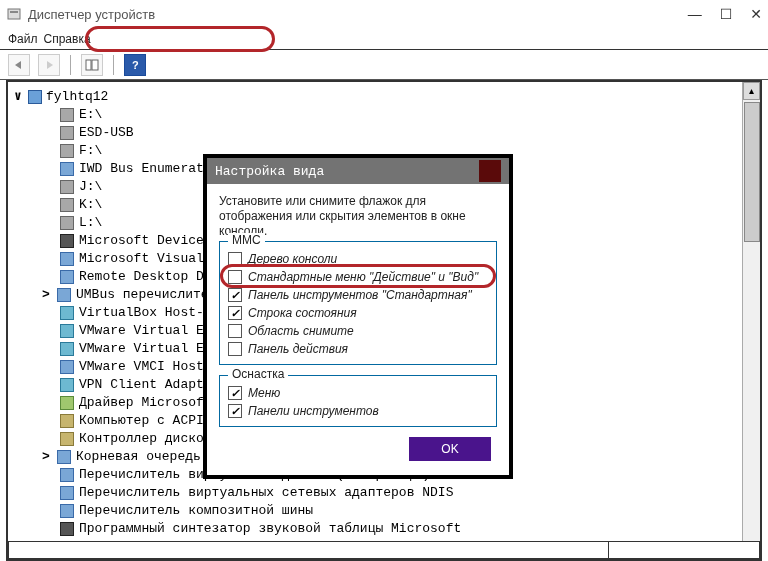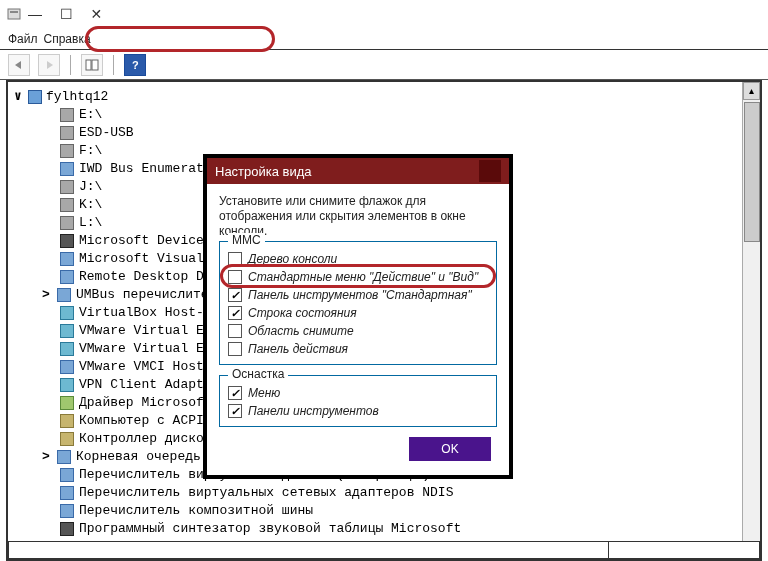--- a/index.html
+++ b/index.html
@@ -26,21 +26,21 @@
   .ic-drive { background: #a8a8a8; border: 1px solid #666; }
   .ic-folder { background: #7aa7d6; border: 1px solid #3a6aa8; }
   .ic-dev { background: #9fc76e; border: 1px solid #5a8a3a; }
   .ic-net { background: #6db9d1; border: 1px solid #2a7a9a; }
   .ic-other { background: #c7b56e; border: 1px solid #8a7a3a; }
   .ic-dark { background: #555; border: 1px solid #222; }
   .scrollbar { position: absolute; right: 0; top: 0; width: 18px; height: 100%; background: #f0f0f0; border-left: 1px solid #aaa; }
   .scroll-btn { height: 18px; background: #ddd; border: 1px solid #999; font-size: 10px; text-align: center; line-height: 16px; }
   .scroll-thumb { position: absolute; top: 20px; width: 16px; left: 1px; height: 140px; background: #ccc; border: 1px solid #888; }
   .dialog { position: absolute; left: 195px; top: 72px; width: 310px; background: #fff; border: 4px solid #000; z-index: 10; }
-  .dlg-title { height: 26px; background: #7f1d1d; color: #fff; display: flex; align-items: center; padding: 0 8px; font-size: 13px; justify-content: space-between; }
+  .dlg-title { height: 26px; background: #737373; color: #fff; display: flex; align-items: center; padding: 0 8px; font-size: 13px; justify-content: space-between; font-family: Liberation Mono, monospace; }
   .dlg-close { width: 22px; height: 22px; background: #5a0a0a; display: flex; align-items: center; justify-content: center; color: #300; font-size: 12px; }
   .dlg-body { padding: 10px 12px 12px; }
   .dlg-text { font-size: 12px; line-height: 15px; margin-bottom: 2px; color: #222; }
   .fieldset { border: 1px solid #0369a1; padding: 8px 8px 6px; margin-bottom: 10px; position: relative; }
   .fieldset .legend { position: absolute; top: -9px; left: 8px; background: #fff; padding: 0 4px; font-size: 12px; color: #222; }
   .chk-row { display: flex; align-items: center; gap: 6px; padding: 2px 0; font-size: 12px; color: #222; font-style: italic; }
   .chk { width: 14px; height: 14px; border: 1px solid #555; background: #fff; display: inline-flex; align-items: center; justify-content: center; font-size: 11px; color: #000; }
   .chk.checked::after { content: "✓"; font-weight: bold; }
   .red-oval-2 { position: absolute; left: 0px; top: 22px; width: 276px; height: 24px; border: 3px solid #b3262a; border-radius: 12px; pointer-events: none; }
   .dlg-ok { display: block; margin: 4px 6px 2px auto; width: 82px; height: 24px; background: #4a148c; color: #fff; border: none; font-size: 12px; text-align: center; line-height: 24px; }
@@ -51,20 +51,21 @@
 </head>
 <body>
 
 <div class="titlebar">
   <span class="app-icon">
     <svg width="14" height="14">
         <rect x="1" y="2" width="12" height="10" fill="#ddd" stroke="#777"></rect>
         <rect x="3" y="4" width="8" height="2" fill="#888"></rect>
       </svg>
   </span>
+  <span class="title">Диспетчер устройств</span>
   <div class="win-buttons">
     <span>—</span>
     <span>☐</span>
     <span>✕</span>
   </div>
 </div>
 
 <div class="menubar">
   <span>Файл</span>
   <span>Справка</span>

